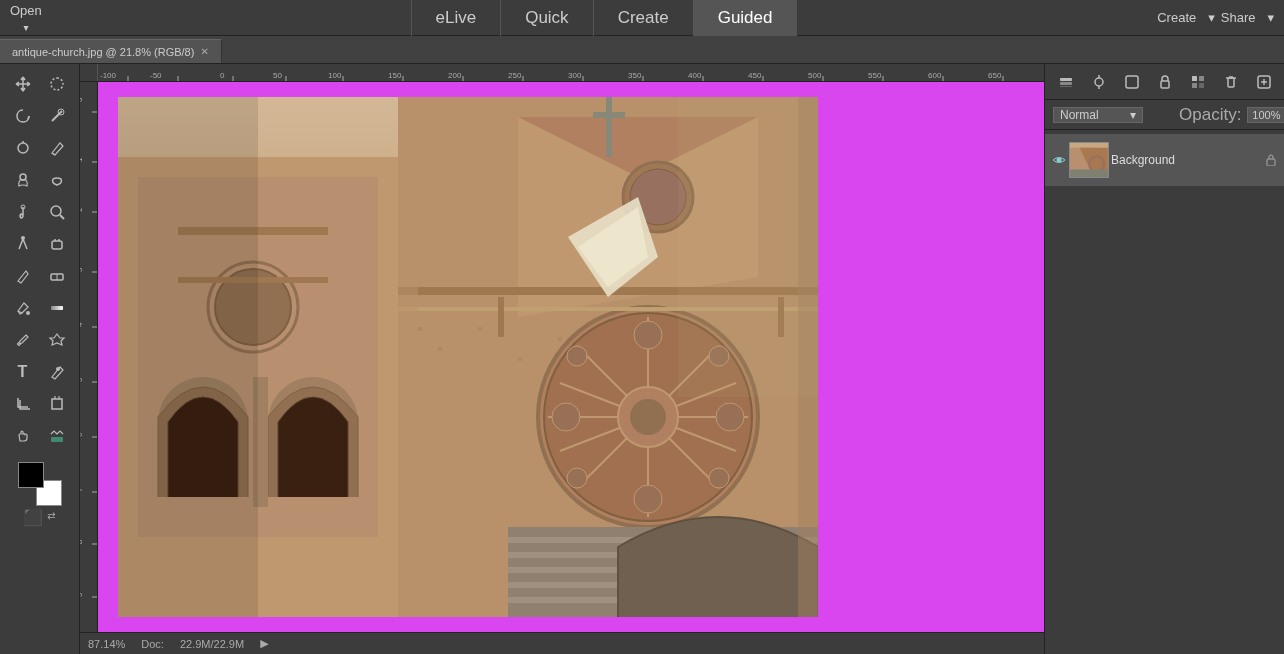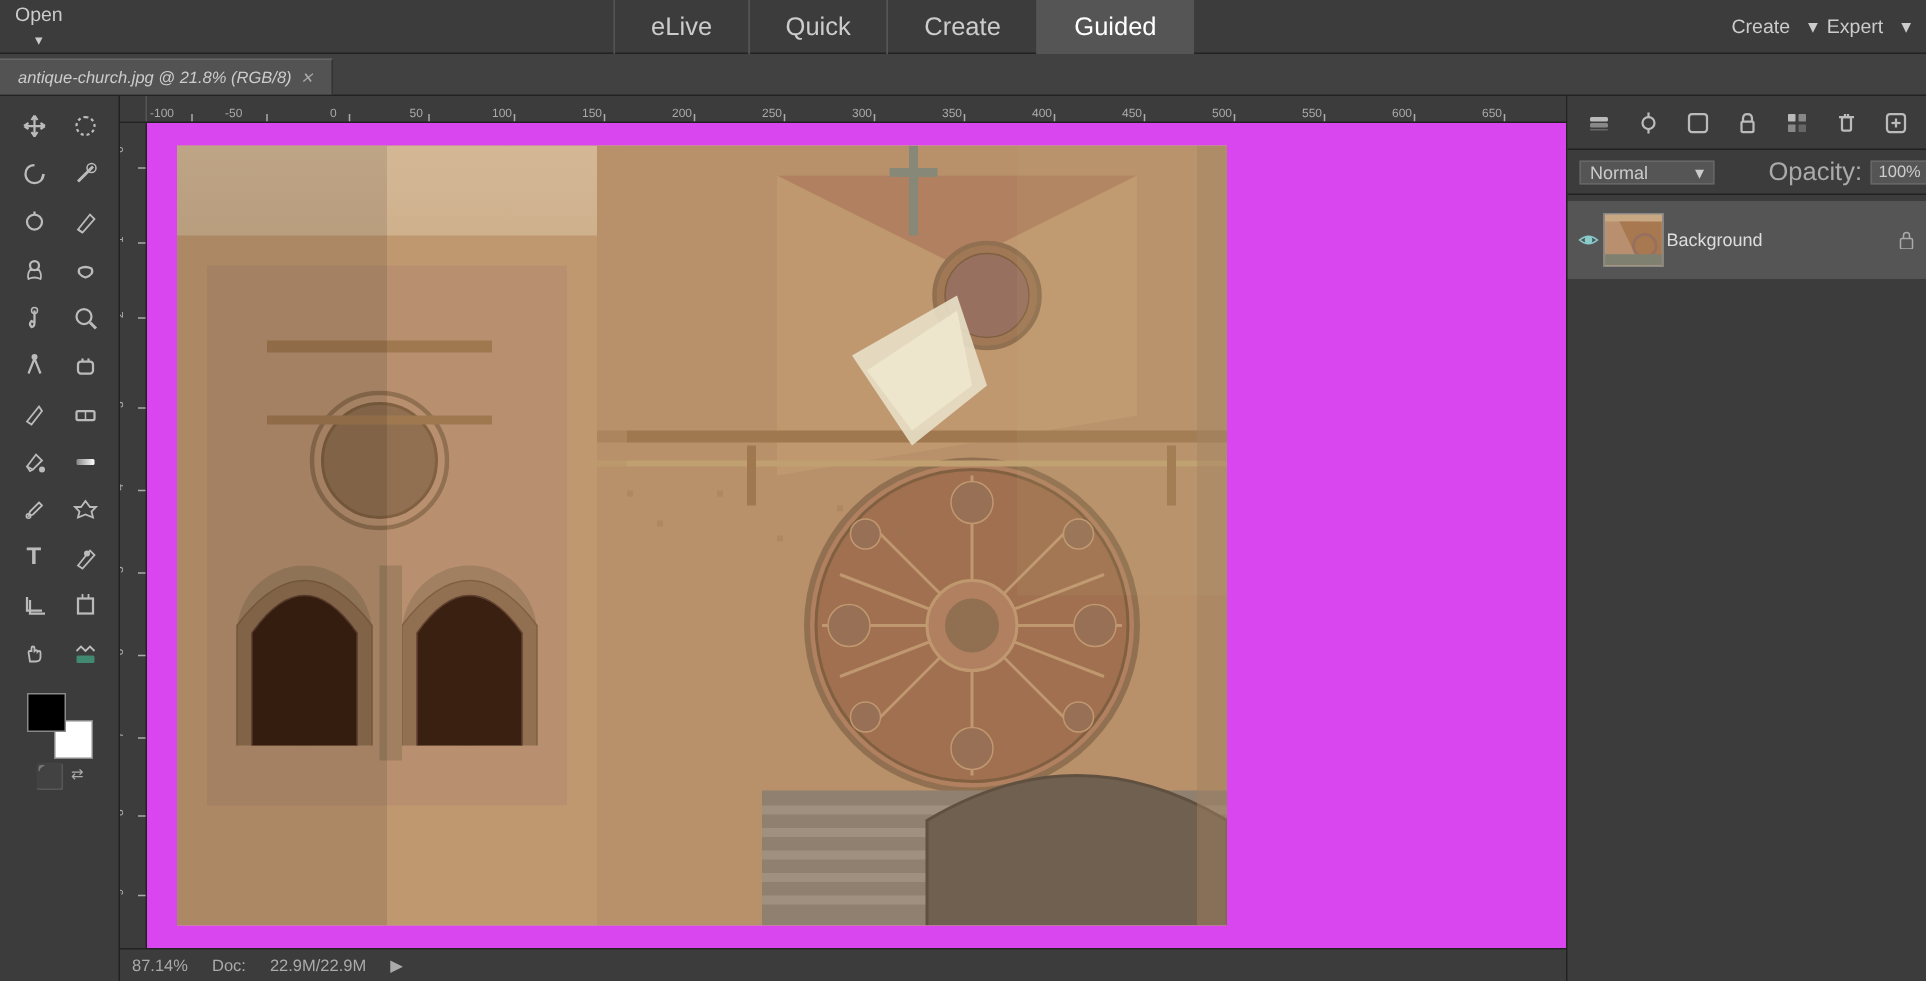--- a/index.html
+++ b/index.html
@@ -19,21 +19,21 @@
     .topbar-right { display: flex; align-items: center; gap: 6px; padding-right: 10px; }
     .create-btn, .share-btn { color: #ccc; font-size: 13px; cursor: pointer; display: flex; align-items: center; gap: 12px; }
 
     
     #tabbar {
       height: 28px; background: #414141; display: flex; align-items: flex-end; border-bottom: 1px solid #222;
     }
     .file-tab {
       display: flex; align-items: center; padding: 0 12px; height: 24px;
       background: #535353; color: #ccc; font-size: 11px; cursor: pointer;
-      border-top: 1px solid #666; border-right: 1px solid #333; gap: 6px; font-style: italic;
+      border-top: 1px solid #666; border-right: 1px solid #333; gap: 6px;
     }
     .file-tab .close-x { font-size: 10px; color: #aaa; cursor: pointer; }
 
     
     #main { display: flex; height: calc(654px - 36px - 28px); }
 
     
     #toolbar {
       width: 80px; background: #3c3c3c; border-right: 1px solid #222;
       display: flex; flex-direction: column; padding: 4px 0;
@@ -149,21 +149,21 @@
     <div class="nav-item active">
       <span>Guided</span>
     </div>
   </div>
   <div class="topbar-right">
     <span class="create-btn">
       <span>Create</span>
       <span>▾</span>
     </span>
     <span class="create-btn">
-      <span>Expert</span>
+      <span>Share</span>
       <span>▾</span>
     </span>
   </div>
 </div>
 
 <div id="tabbar">
   <div class="file-tab">
     <span>antique-church.jpg @ 21.8% (RGB/8)</span>
     <span class="close-x">✕</span>
   </div>

